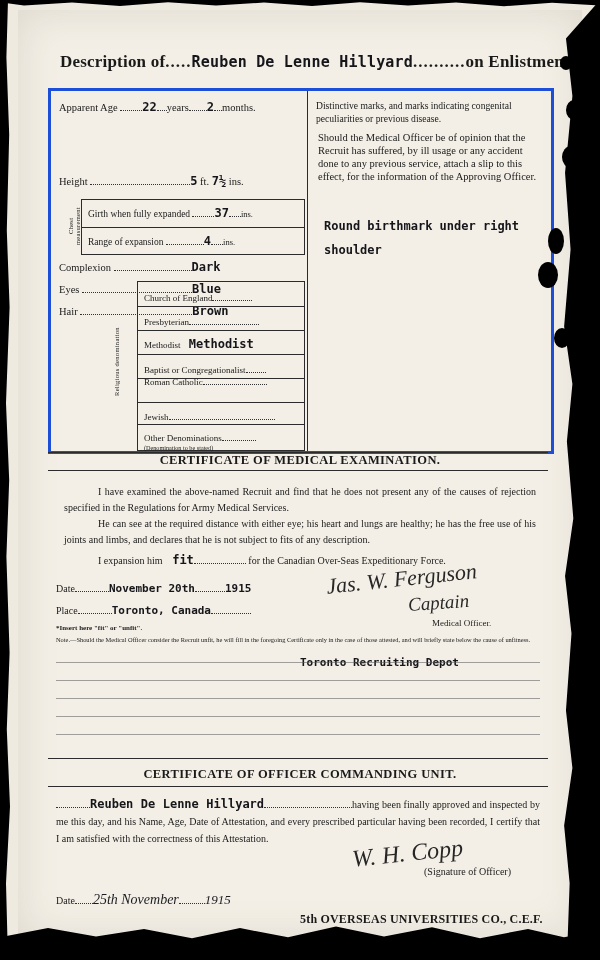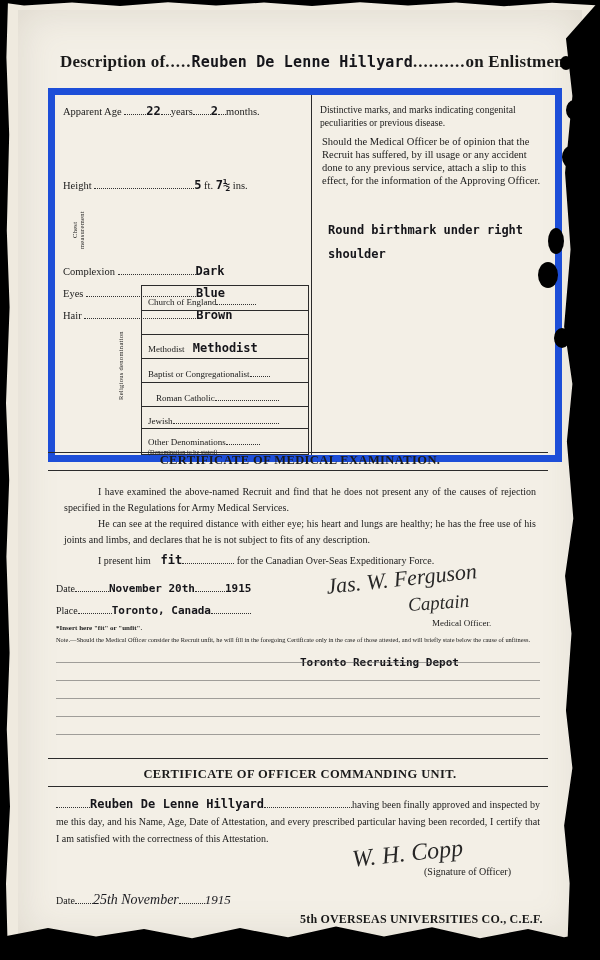--- a/index.html
+++ b/index.html
@@ -45,21 +45,21 @@
   .hw{
     font-family:"DejaVu Sans Mono", monospace;
     font-weight:bold;color:#15151a;
   }
   .small{font-size:8.5px;}
   .tiny{font-size:6.2px;line-height:1.15;}
 
   
   .topbox{
     position:absolute;left:48px;top:88px;width:500px;height:360px;
-    border:7px solid #1d4ed8;
+    border:3px solid #1d4ed8;
   }
   .vdiv{position:absolute;left:256px;top:0;width:1px;height:360px;background:#2b2b2b;}
   .leftcol{position:absolute;left:0;top:0;width:256px;height:360px;}
   .rightcol{position:absolute;left:257px;top:0;width:243px;height:360px;}
 
   .row{position:absolute;font-size:10.5px;}
   .lbl{white-space:nowrap;}
   .dotfill{display:inline-block;border-bottom:1px dotted #333;height:11px;}
 
   .chestbox{position:absolute;left:30px;top:108px;width:222px;height:54px;border:1px solid #2b2b2b;}
@@ -111,20 +111,31 @@
       </div>
 
       <div class="row" style="left:8px;top:66px;width:244px;margin-top:16px;">
         <span class="lbl">Height</span>
         <span class="dotfill" style="width:100px"></span><span class="hw" style="font-size:12px">5</span>
         <span>ft.</span>
         <span class="hw" style="font-size:12px">7½</span>
         <span>ins.</span>
       </div>
 
+      <div class="chestbox">
+        <div class="inner-div"></div>
+        <div class="row" style="left:6px;top:5px;width:212px;font-size:9.5px;">
+          <span>Girth when fully expanded</span>
+          <span class="dotfill" style="width:22px"></span><span class="hw" style="font-size:12px">37</span><span class="dotfill" style="width:12px"></span><span class="small">ins.</span>
+        </div>
+        <div class="row" style="left:6px;top:33px;width:212px;font-size:9.5px;">
+          <span>Range of expansion</span>
+          <span class="dotfill" style="width:38px"></span><span class="hw" style="font-size:12px">4</span><span class="dotfill" style="width:12px"></span><span class="small">ins.</span>
+        </div>
+      </div>
       <div class="sidelabel" style="left:16px;top:108px;height:54px;width:12px;">Chest measurement</div>
 
       <div class="row" style="left:8px;top:168px;width:244px;">
         <span>Complexion</span>
         <span class="dotfill" style="width:78px"></span><span class="hw" style="font-size:12px">Dark</span>
       </div>
       <div class="row" style="left:8px;top:190px;width:244px;">
         <span>Eyes</span>
         <span class="dotfill" style="width:110px"></span><span class="hw" style="font-size:12px">Blue</span>
       </div>
@@ -137,28 +148,31 @@
         <div class="relline" style="top:24px"></div>
         <div class="relline" style="top:48px"></div>
         <div class="relline" style="top:72px"></div>
         <div class="relline" style="top:96px"></div>
         <div class="relline" style="top:120px"></div>
         <div class="relline" style="top:142px"></div>
 
         <div class="relrow" style="top:7px;border:none;">
           <span>Church of England</span><span class="dotfill" style="width:40px"></span>
         </div>
+        <div class="relrow" style="top:31px;border:none;">
+          <span>Presbyterian</span><span class="dotfill" style="width:70px"></span>
+        </div>
         <div class="relrow" style="top:55px;border:none;">
           <span>Methodist</span>
           <span class="hw" style="font-size:12px;margin-left:6px">Methodist</span>
         </div>
         <div class="relrow" style="top:79px;border:none;">
           <span>Baptist or Congregationalist</span><span class="dotfill" style="width:20px"></span>
         </div>
-        <div class="relrow" style="top:103px;border:none;margin-left:8px;">
+        <div class="relrow" style="top:91px;border:none;">
           <span>Roman Catholic</span><span class="dotfill" style="width:64px"></span>
         </div>
         <div class="relrow" style="top:126px;border:none;">
           <span>Jewish</span><span class="dotfill" style="width:106px"></span>
         </div>
         <div class="relrow" style="top:147px;border:none;">
           <span>Other Denominations</span><span class="dotfill" style="width:34px"></span>
           <div class="tiny" style="margin-top:1px">(Denomination to be stated)</div>
         </div>
       </div>
@@ -174,21 +188,21 @@
   </div>
 
   <div class="rule" style="left:48px;top:452px;width:500px;"></div>
   <div class="sechead" style="top:453px;">CERTIFICATE OF MEDICAL EXAMINATION.</div>
   <div class="rule" style="left:48px;top:470px;width:500px;"></div>
 
   <div class="para" style="left:64px;top:484px;width:472px;text-indent:34px;">I have examined the above-named Recruit and find that he does not present any of the causes of rejection specified in the Regulations for Army Medical Services.</div>
   <div class="para" style="left:64px;top:516px;width:472px;text-indent:34px;">He can see at the required distance with either eye; his heart and lungs are healthy; he has the free use of his joints and limbs, and declares that he is not subject to fits of any description.</div>
 
   <div class="para" style="left:64px;top:552px;width:472px;">
-    <span style="margin-left:34px">I present him</span>
+    <span style="margin-left:34px">I expansion him</span>
     <span class="hw" style="font-size:12px">&nbsp;</span><span class="hw" style="font-size:12px">fit</span><span class="dotfill" style="width:52px"></span>
     <span>for the Canadian Over-Seas Expeditionary Force.</span>
   </div>
 
   <div class="para" style="left:56px;top:580px;width:260px;">
     <span>Date</span><span class="dotfill" style="width:34px"></span><span class="hw" style="font-size:11px">November 20th</span><span class="dotfill" style="width:30px"></span><span class="hw" style="font-size:11px">1915</span>
   </div>
   <div class="para" style="left:56px;top:602px;width:260px;">
     <span>Place</span><span class="dotfill" style="width:34px"></span><span class="hw" style="font-size:11px">Toronto, Canada</span><span class="dotfill" style="width:40px"></span>
   </div>

